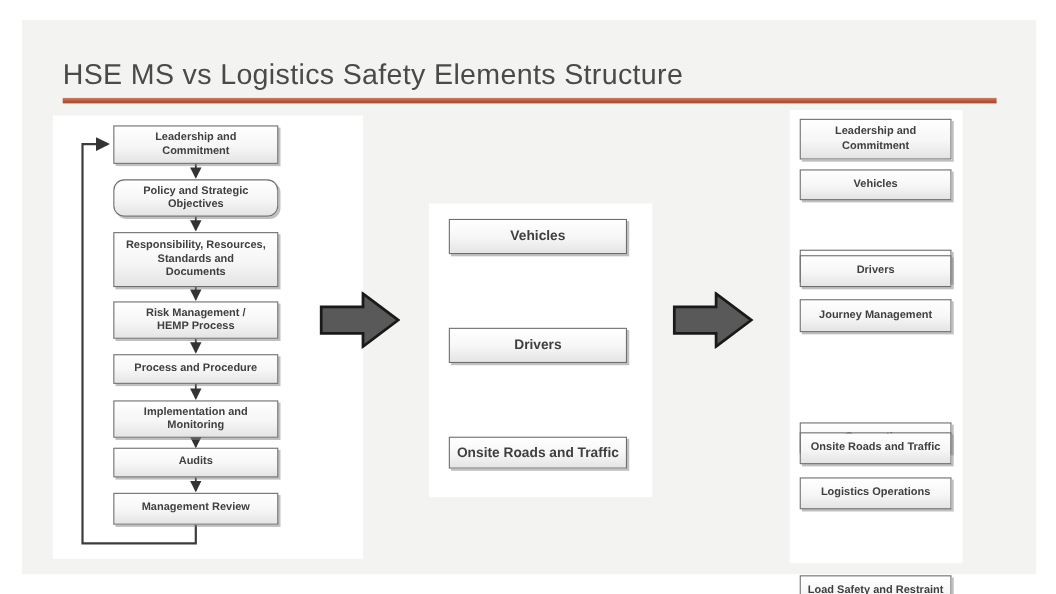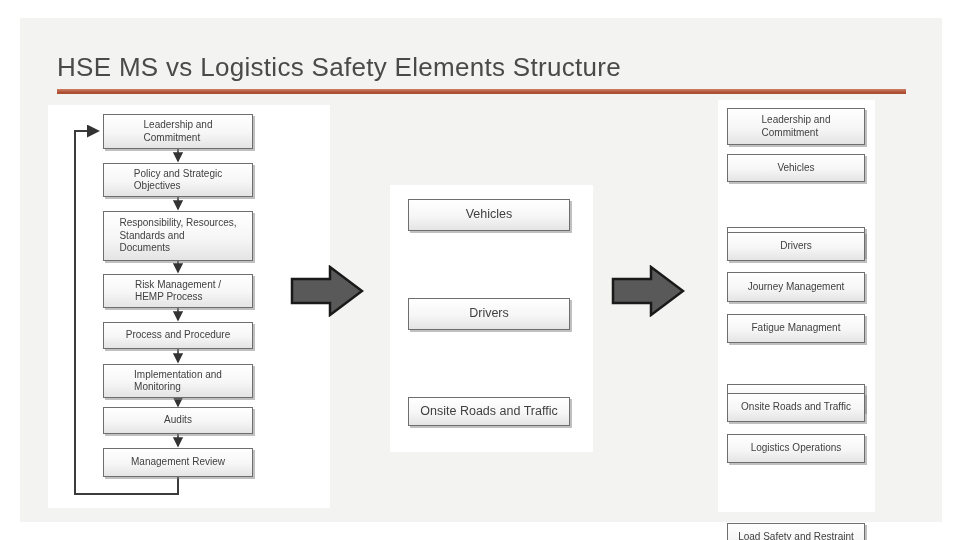--- a/index.html
+++ b/index.html
@@ -24,25 +24,26 @@
   }
 
   .panel { position: absolute; background: #ffffff; }
   .panel-left  { left: 28px;  top: 87px;  width: 282px; height: 403px; }
   .panel-mid   { left: 370px; top: 167px; width: 203px; height: 267px; }
   .panel-right { left: 698px; top: 82px;  width: 157px; height: 412px; }
 
   .fbox {
     position: absolute;
     display: flex; align-items: center; justify-content: center;
-    text-align: left; white-space: pre-line;
+    text-align: center; white-space: pre-line;
     color: #3f3f3f; line-height: 1.25;
     background: linear-gradient(180deg, #ffffff 0%, #f6f6f6 55%, #e4e4e4 100%);
     border: 1px solid #6e6e6e;
     box-shadow: 2px 2px 0 rgba(130,130,130,0.5);
+    font-weight: bold;
   }
   .lbox { left: 55px; width: 150px; font-size: 10px; }
   .mbox { left: 18px; width: 162px; font-size: 12.5px; }
   .rbox { left: 9px;  width: 138px; font-size: 10px; }
 
   .connectors { position: absolute; left: 0; top: 0; }
   .big-arrow { position: absolute; width: 74px; height: 52px; }
 </style>
 </head>
 <body>
@@ -64,21 +65,21 @@
         <line x1="130" y1="92" x2="130" y2="104" stroke="#333" stroke-width="1.6" marker-end="url(#ah)"></line>
         <line x1="130" y1="156" x2="130" y2="167" stroke="#333" stroke-width="1.6" marker-end="url(#ah)"></line>
         <line x1="130" y1="203" x2="130" y2="215" stroke="#333" stroke-width="1.6" marker-end="url(#ah)"></line>
         <line x1="130" y1="244" x2="130" y2="257" stroke="#333" stroke-width="1.6" marker-end="url(#ah)"></line>
         <line x1="130" y1="293" x2="130" y2="301" stroke="#333" stroke-width="1.6" marker-end="url(#ah)"></line>
         <line x1="130" y1="329" x2="130" y2="341" stroke="#333" stroke-width="1.6" marker-end="url(#ah)"></line>
         <path d="M130,372 L130,389 L27,389 L27,26 L50,26" fill="none" stroke="#3c3c3c" stroke-width="2" marker-end="url(#ah)"></path>
       </svg>
       <div class="fbox lbox" style="top:9px;   height:35px;">Leadership and
 Commitment</div>
-      <div class="fbox lbox" style="top:58px;  height:34px;">Policy and Strategic
+      <div class="fbox lbox" style="top:58px;  height:34px;border-radius:10px;">Policy and Strategic
 Objectives</div>
       <div class="fbox lbox" style="top:106px; height:50px;">Responsibility, Resources,
 Standards and
 Documents</div>
       <div class="fbox lbox" style="top:169px; height:34px;">Risk Management /
 HEMP Process</div>
       <div class="fbox lbox" style="top:217px; height:27px;">Process and Procedure</div>
       <div class="fbox lbox" style="top:259px; height:34px;">Implementation and
 Monitoring</div>
       <div class="fbox lbox" style="top:302px; height:27px;">Audits</div>
@@ -99,21 +100,20 @@
       <polygon points="2,14 40,14 40,2 72,26 40,50 40,38 2,38" fill="#595959" stroke="#1a1a1a" stroke-width="2.5" stroke-linejoin="miter"></polygon>
     </svg>
 
     <div class="panel panel-right">
       <div class="fbox rbox" style="top:8px;   height:37px;">Leadership and
 Commitment</div>
       <div class="fbox rbox" style="top:54px;  height:28px;">Vehicles</div>
       <div class="fbox rbox" style="top:91px;  height:30px;margin-top:36px;">IVMS</div>
       <div class="fbox rbox" style="top:132px; height:29px;">Drivers</div>
       <div class="fbox rbox" style="top:172px; height:30px;">Journey Management</div>
-      <div class="fbox rbox" style="top:214px; height:29px;">Fatigue Managment</div>
       <div class="fbox rbox" style="top:244px; height:28px;margin-top:40px;">Commuting</div>
       <div class="fbox rbox" style="top:293px; height:29px;">Onsite Roads and Traffic</div>
       <div class="fbox rbox" style="top:334px; height:29px;">Logistics Operations</div>
       <div class="fbox rbox" style="top:375px; height:29px;margin-top:48px;">Load Safety and Restraint</div>
     </div>
 
   </div>
 </div>
 
 </body></html>

